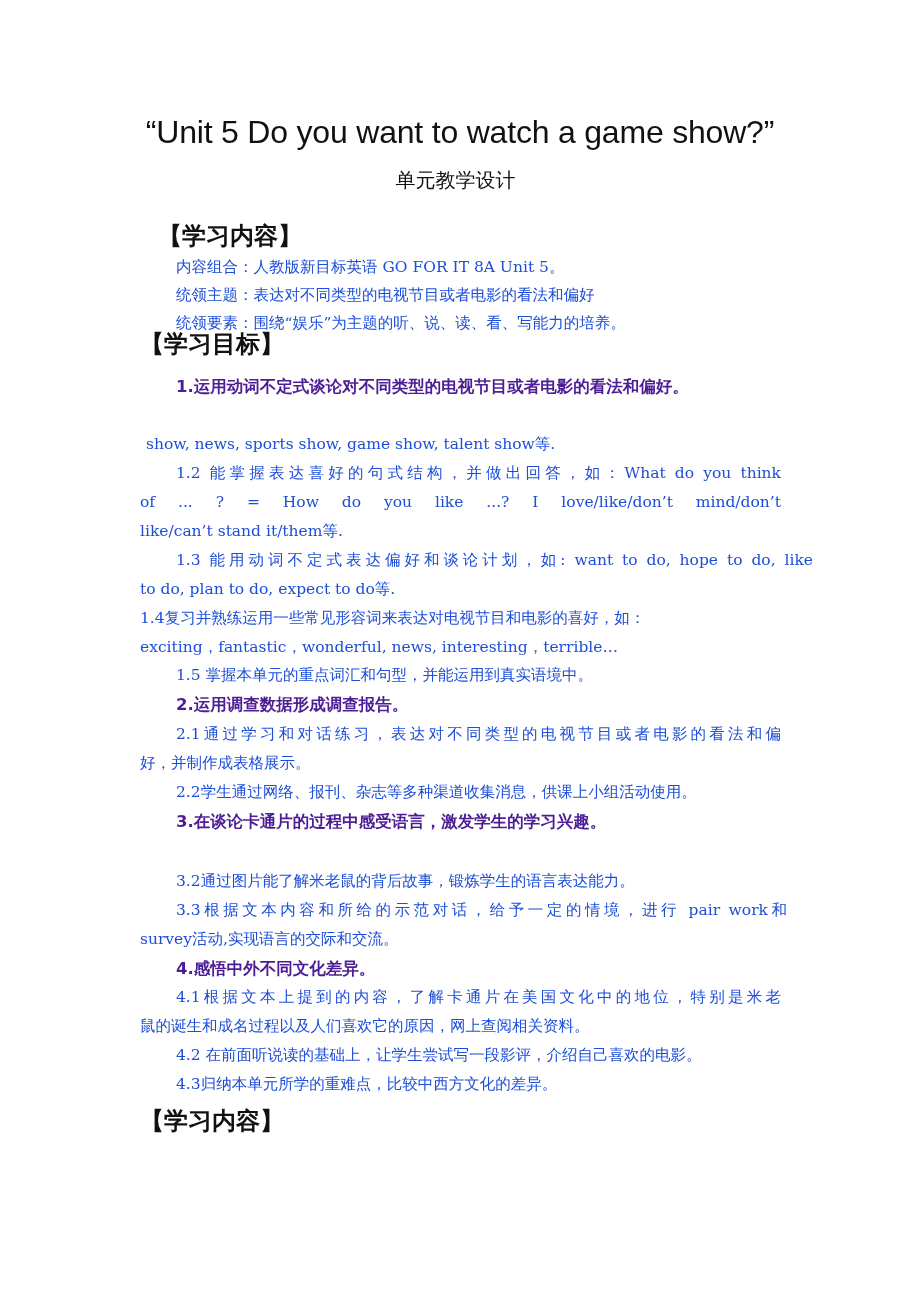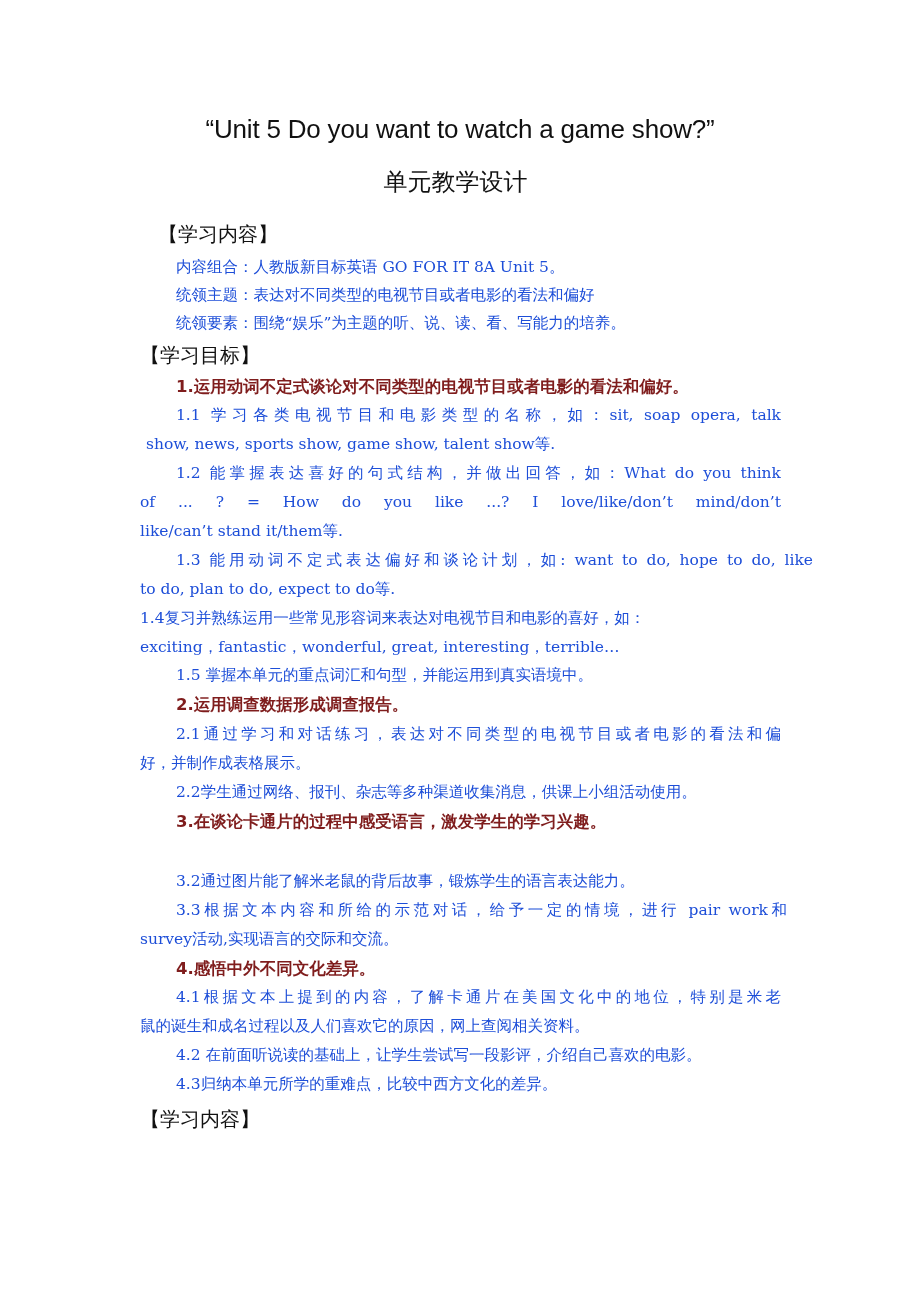--- a/index.html
+++ b/index.html
@@ -1,60 +1,57 @@
 <!DOCTYPE html>
 <html><head>
 <meta charset="utf-8">
 <style>
   html, body { margin: 0; padding: 0; background: #ffffff; }
   body { width: 920px; height: 1302px; position: relative; overflow: hidden; color: #111; }
   .page { position: absolute; left: 0; top: 0; width: 920px; height: 1302px; background: #fff; }
   .ln { position: absolute; white-space: nowrap; line-height: 1; }
-  .title { font-family: "Liberation Sans", "DejaVu Sans", sans-serif; font-size: 26px; left: 0; width: 920px; text-align: center; top: 116px; letter-spacing: -0.2px; }
-  .subtitle { font-family: "DejaVu Sans", sans-serif; font-size: 24px; left: 0; width: 911px; text-align: center; top: 170px; }
-  .sec { font-family: "DejaVu Sans", sans-serif; font-size: 20px; font-weight: normal; }
+  .title { font-family: "Liberation Sans", "DejaVu Sans", sans-serif; font-size: 32px; left: 0; width: 920px; text-align: center; top: 116px; letter-spacing: -0.2px; }
+  .subtitle { font-family: "DejaVu Sans", sans-serif; font-size: 20px; left: 0; width: 911px; text-align: center; top: 170px; }
+  .sec { font-family: "DejaVu Sans", sans-serif; font-size: 24px; font-weight: bold; }
   .body { font-family: "DejaVu Serif", "Liberation Serif", serif; font-size: 15.5px; color: #1d4ed8; }
-  .bold { font-family: "DejaVu Sans", sans-serif; font-size: 16.5px; font-weight: bold; color: #7f1d1d; }
+  .bold { font-family: "DejaVu Sans", sans-serif; font-size: 16.5px; font-weight: bold; color: #4c1d95; }
   .just { text-align: justify; text-align-last: justify; }
 </style>
 </head>
 <body>
 
 <div class="page">
 
   <div class="ln title">“Unit 5 Do you want to watch a game show?”</div>
   <div class="ln subtitle">单元教学设计</div>
 
   <div class="ln sec" style="left:158px; top:224px;">【学习内容】</div>
   <div class="ln body" style="left:176px; top:260px;">内容组合：人教版新目标英语 GO FOR IT 8A Unit 5。</div>
   <div class="ln body" style="left:176px; top:316px;">统领要素：围绕“娱乐”为主题的听、说、读、看、写能力的培养。</div>
   <div class="ln body" style="left:176px; top:288px;">统领主题：表达对不同类型的电视节目或者电影的看法和偏好</div>
 
-  <div class="ln sec" style="left:140px; top:345px;">【学习目标】</div>
+  <div class="ln sec" style="left:140px; top:332px;">【学习目标】</div>
 
   <div class="ln bold" style="left:176px; top:379px;">1.运用动词不定式谈论对不同类型的电视节目或者电影的看法和偏好。</div>
-  <div class="ln body" style="left:176px; top:408px; width:605px;">
-      <span class="just" style="display:block;">1.1 学习各类电视节目和电影类型的名称，如：sit, soap opera, talk</span>
-    </div>
   <div class="ln body" style="left:146px; top:437px;">show, news, sports show, game show, talent show等.</div>
 
   <div class="ln body" style="left:176px; top:466px; width:605px;">
       <span class="just" style="display:block;">1.2 能掌握表达喜好的句式结构，并做出回答，如：What do you think</span>
     </div>
   <div class="ln body" style="left:140px; top:495px; width:641px;">
       <span class="just" style="display:block;">of ... ? = How do you like ...?    I love/like/don’t mind/don’t</span>
     </div>
   <div class="ln body" style="left:140px; top:524px;">like/can’t stand it/them等.</div>
 
   <div class="ln body" style="left:176px; top:553px; width:637px;">
       <span class="just" style="display:block;">1.3 能用动词不定式表达偏好和谈论计划，如: want to do, hope to do, like</span>
     </div>
   <div class="ln body" style="left:140px; top:582px;">to do, plan to do, expect to do等.</div>
   <div class="ln body" style="left:140px; top:611px;">1.4复习并熟练运用一些常见形容词来表达对电视节目和电影的喜好，如：</div>
-  <div class="ln body" style="left:140px; top:640px;">exciting，fantastic，wonderful, great, interesting，terrible…</div>
+  <div class="ln body" style="left:140px; top:640px;">exciting，fantastic，wonderful, news, interesting，terrible…</div>
   <div class="ln body" style="left:176px; top:668px;">1.5 掌握本单元的重点词汇和句型，并能运用到真实语境中。</div>
 
   <div class="ln bold" style="left:176px; top:697px;">2.运用调查数据形成调查报告。</div>
   <div class="ln body" style="left:176px; top:727px; width:605px;">
       <span class="just" style="display:block;">2.1通过学习和对话练习，表达对不同类型的电视节目或者电影的看法和偏</span>
     </div>
   <div class="ln body" style="left:140px; top:756px;">好，并制作成表格展示。</div>
   <div class="ln body" style="left:176px; top:785px;">2.2学生通过网络、报刊、杂志等多种渠道收集消息，供课上小组活动使用。</div>
 
   <div class="ln bold" style="left:176px; top:814px;">3.在谈论卡通片的过程中感受语言，激发学生的学习兴趣。</div>

